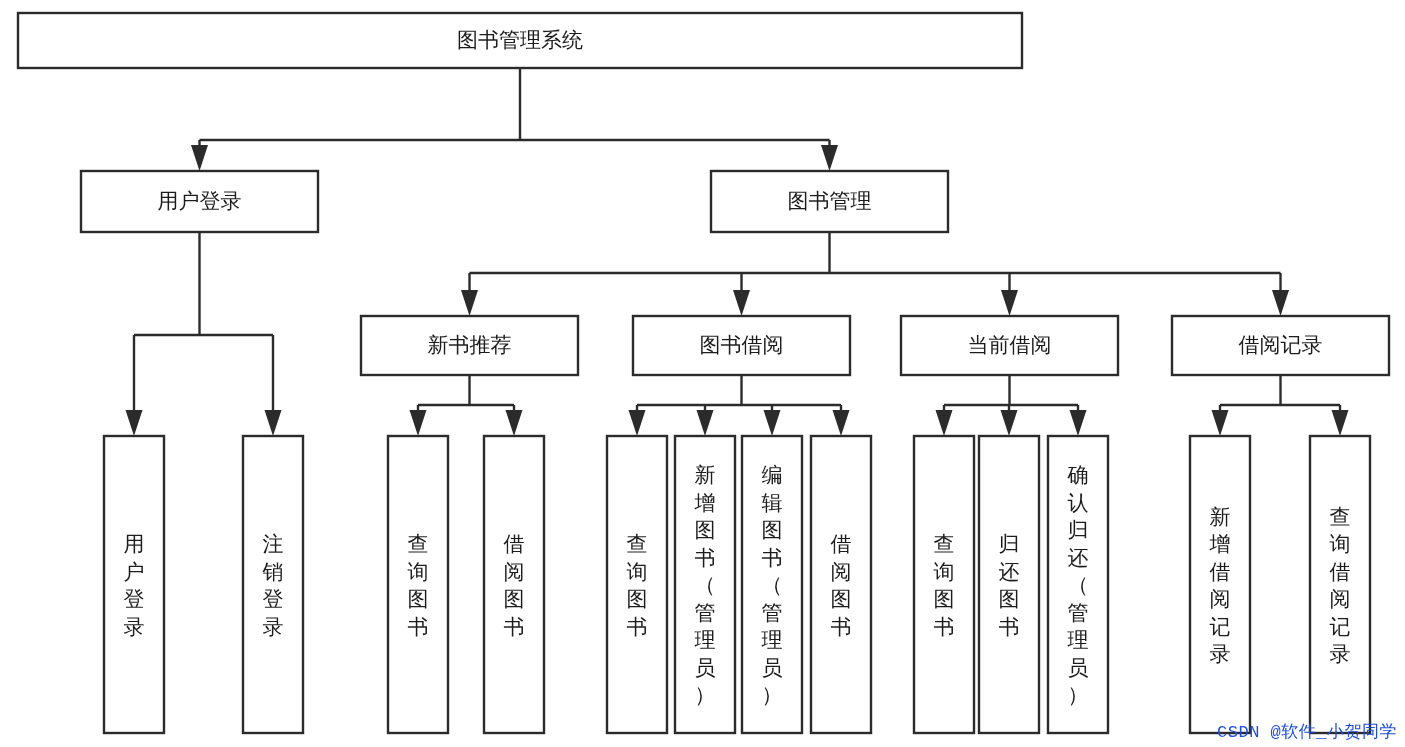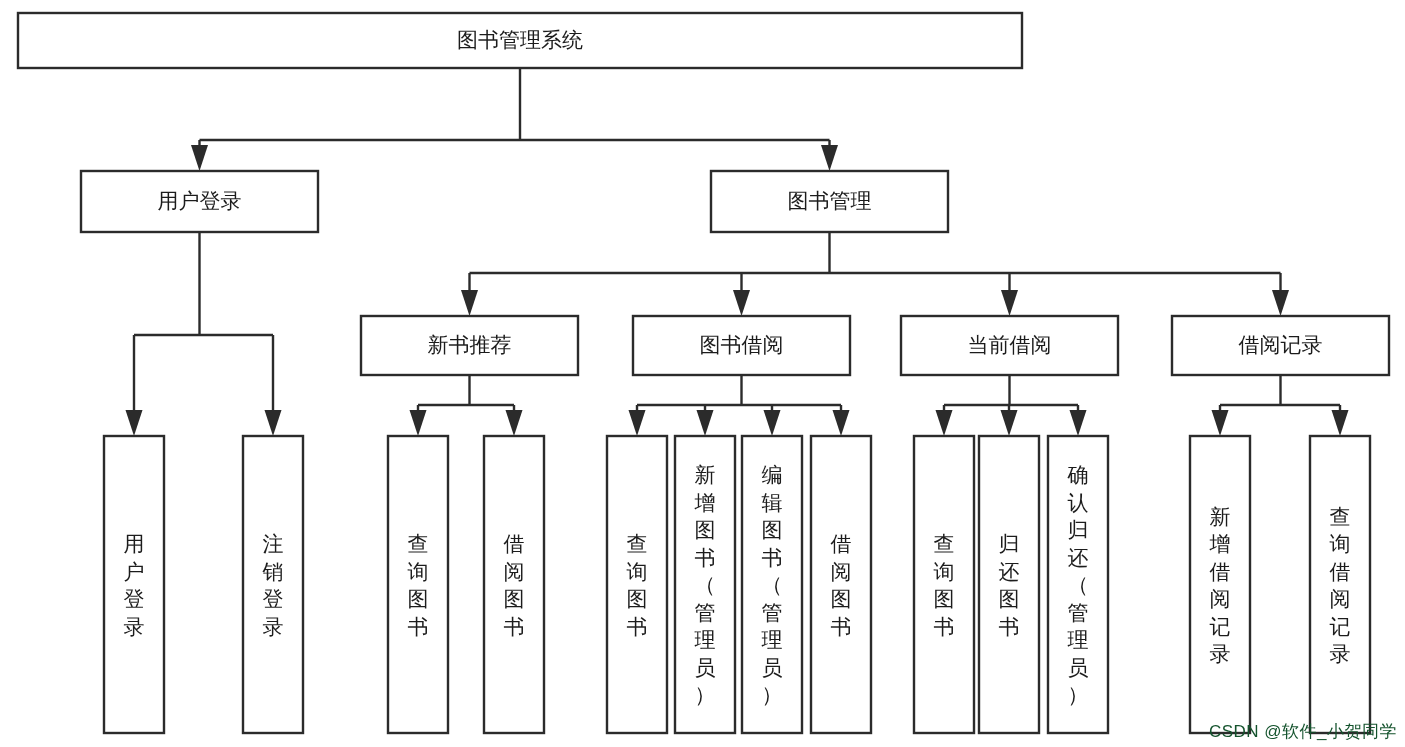--- a/index.html
+++ b/index.html
@@ -53,23 +53,23 @@
   .node-label-v {
     font-family: "Liberation Sans", "DejaVu Sans", sans-serif;
     font-size: 21px;
     fill: #1c1c1c;
     text-anchor: middle;
   }
   .watermark-text {
     position: absolute;
     right: 8px;
     bottom: 4px;
-    font-family: Liberation Sans, sans-serif;
+    font-family: Liberation Mono, monospace;
     font-size: 17px;
-    color: #14532d;
+    color: #1d4ed8;
     white-space: nowrap;
     letter-spacing: 0.5px;
   }
 </style>
 </head>
 <body>
 
 <div id="diagram-root">
   <svg id="flow-svg" viewBox="0 0 1405 747">
       <g>

